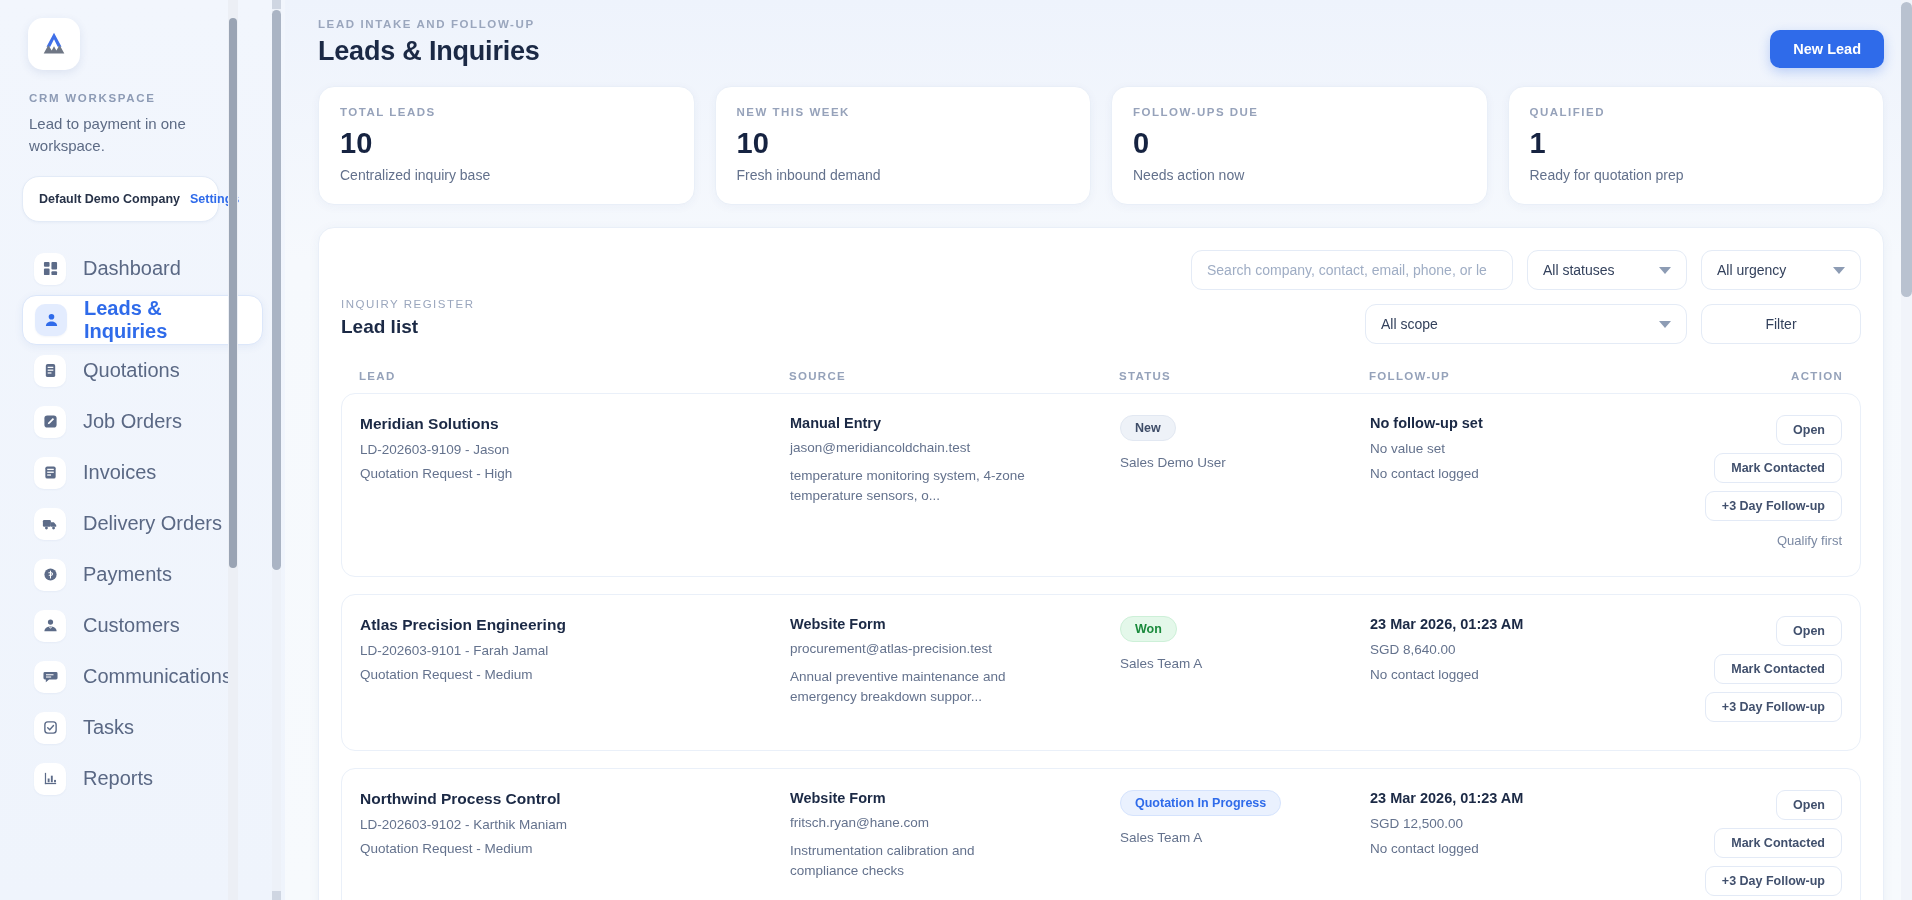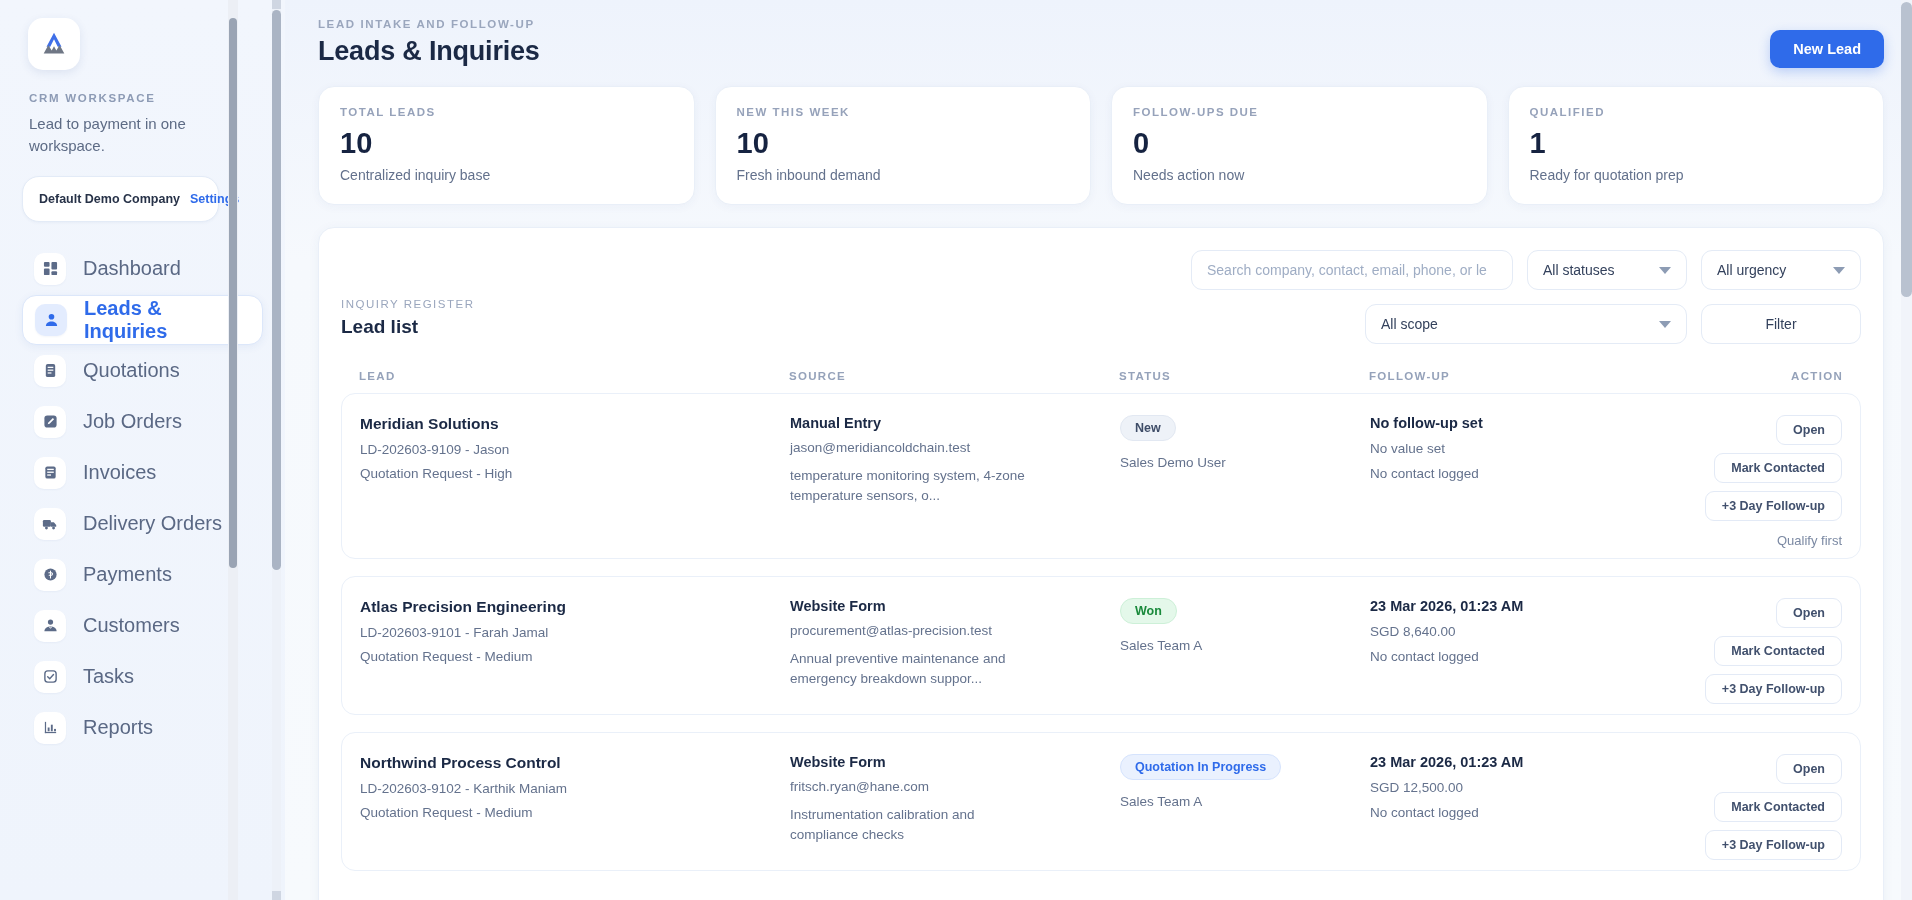--- a/index.html
+++ b/index.html
@@ -167,21 +167,21 @@
   }
   .c-lead { flex: 0 0 430px; }
   .c-source { flex: 0 0 330px; }
   .c-status { flex: 0 0 250px; }
   .c-follow { flex: 0 0 330px; }
   .c-action { flex: 1 1 auto; text-align: right; }
 
   .row {
     display: flex; align-items: flex-start;
     border: 1px solid #eaf0f9; border-radius: 14px;
-    padding: 21px 18px 10px 18px; margin-bottom: 17px;
+    padding: 21px 18px 28px 18px; margin-bottom: 17px;
     background: #fff;
   }
   .lead-name { font-size: 15.5px; font-weight: 700; color: #1b2945; }
   .lead-meta { font-size: 13.5px; color: #64728d; margin-top: 9px; }
   .src-name { font-size: 14.5px; font-weight: 700; color: #1b2945; }
   .src-mail { font-size: 13.5px; color: #64728d; margin-top: 9px; }
   .src-desc { font-size: 13.5px; color: #64728d; margin-top: 11px; line-height: 1.5; max-width: 255px; }
 
   .badge {
     display: inline-flex; align-items: center; justify-content: center;
@@ -315,20 +315,30 @@
         <span class="ico">
           <svg width="15" height="15" viewBox="0 0 16 16" fill="currentColor">
               <circle cx="8" cy="4.3" r="2.8"></circle>
               <path d="M1.5 14c0-3 2.9-5 6.5-5s6.5 2 6.5 5z"></path>
               <path d="M6.6 9.2 8 11l1.4-1.8" stroke="#fff" stroke-width="1" fill="none"></path>
             </svg>
         </span>
         <span class="lbl">Customers</span>
       </div>
 
+      <div class="nav-item">
+        <span class="ico">
+          <svg width="15" height="15" viewBox="0 0 16 16" fill="currentColor">
+              <path d="M2 3.2h12a1.5 1.5 0 011.5 1.5v5a1.5 1.5 0 01-1.5 1.5H6.5L3 14.2v-3H2A1.5 1.5 0 01.5 9.7v-5A1.5 1.5 0 012 3.2z"></path>
+              <rect x="3.2" y="5.6" width="8" height="1.1" fill="#fff"></rect>
+              <rect x="3.2" y="8" width="5.5" height="1.1" fill="#fff"></rect>
+            </svg>
+        </span>
+        <span class="lbl">Communications</span>
+      </div>
 
       <div class="nav-item">
         <span class="ico">
           <svg width="15" height="15" viewBox="0 0 16 16" fill="none" stroke="currentColor" stroke-width="1.5">
               <rect x="2" y="2" width="12" height="12" rx="3"></rect>
               <path d="M5 8.2 7.2 10.4 11.2 5.8" stroke-linecap="round"></path>
             </svg>
         </span>
         <span class="lbl">Tasks</span>
       </div>

